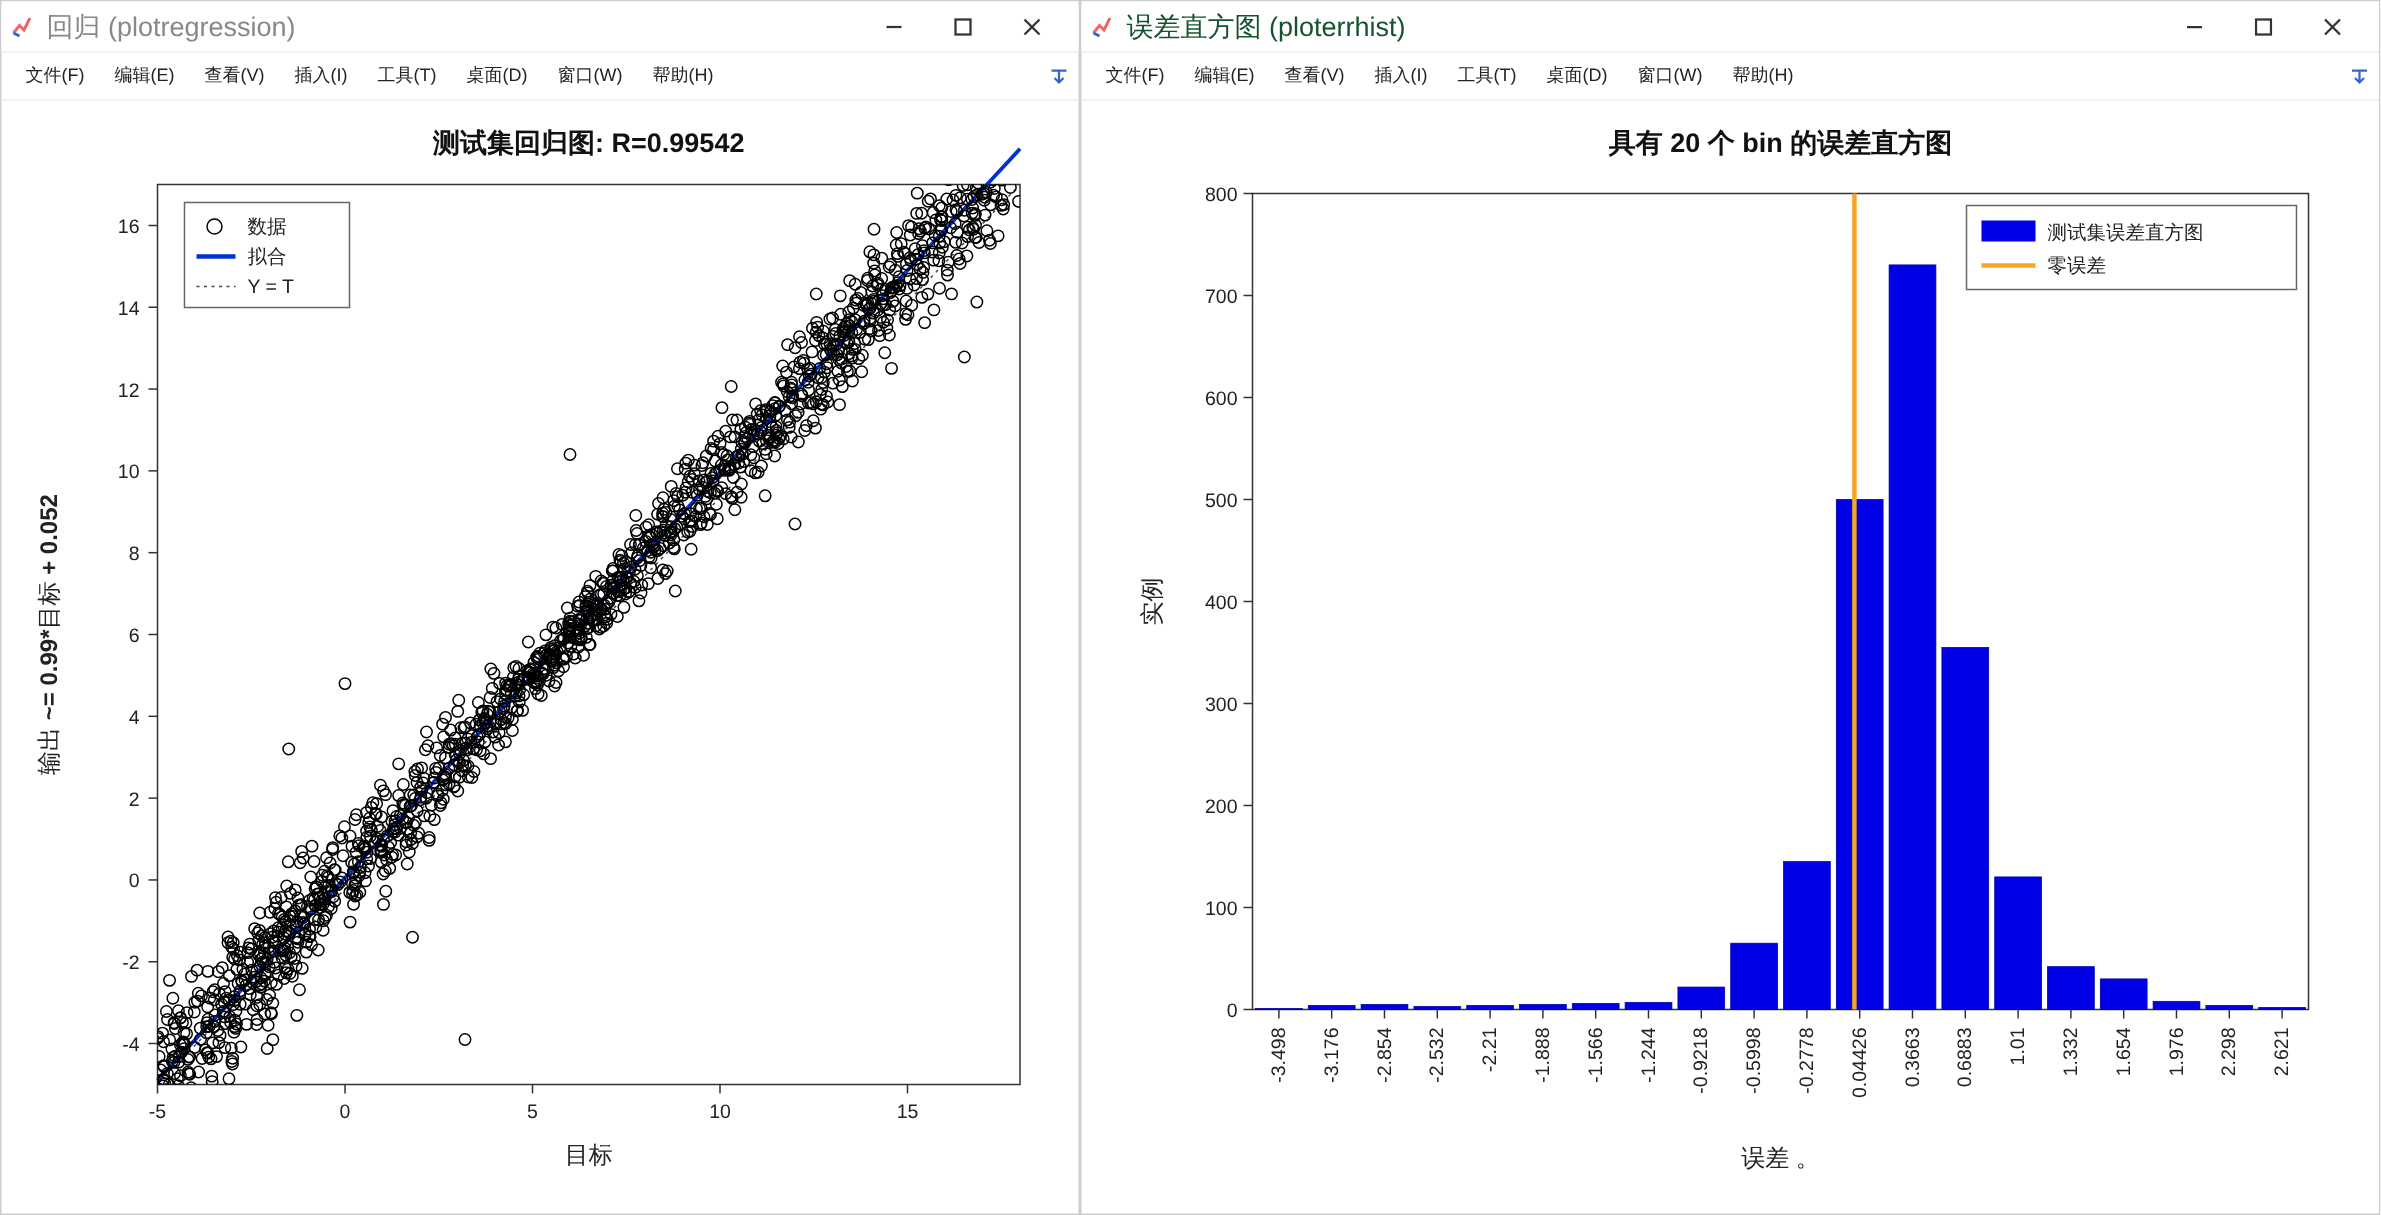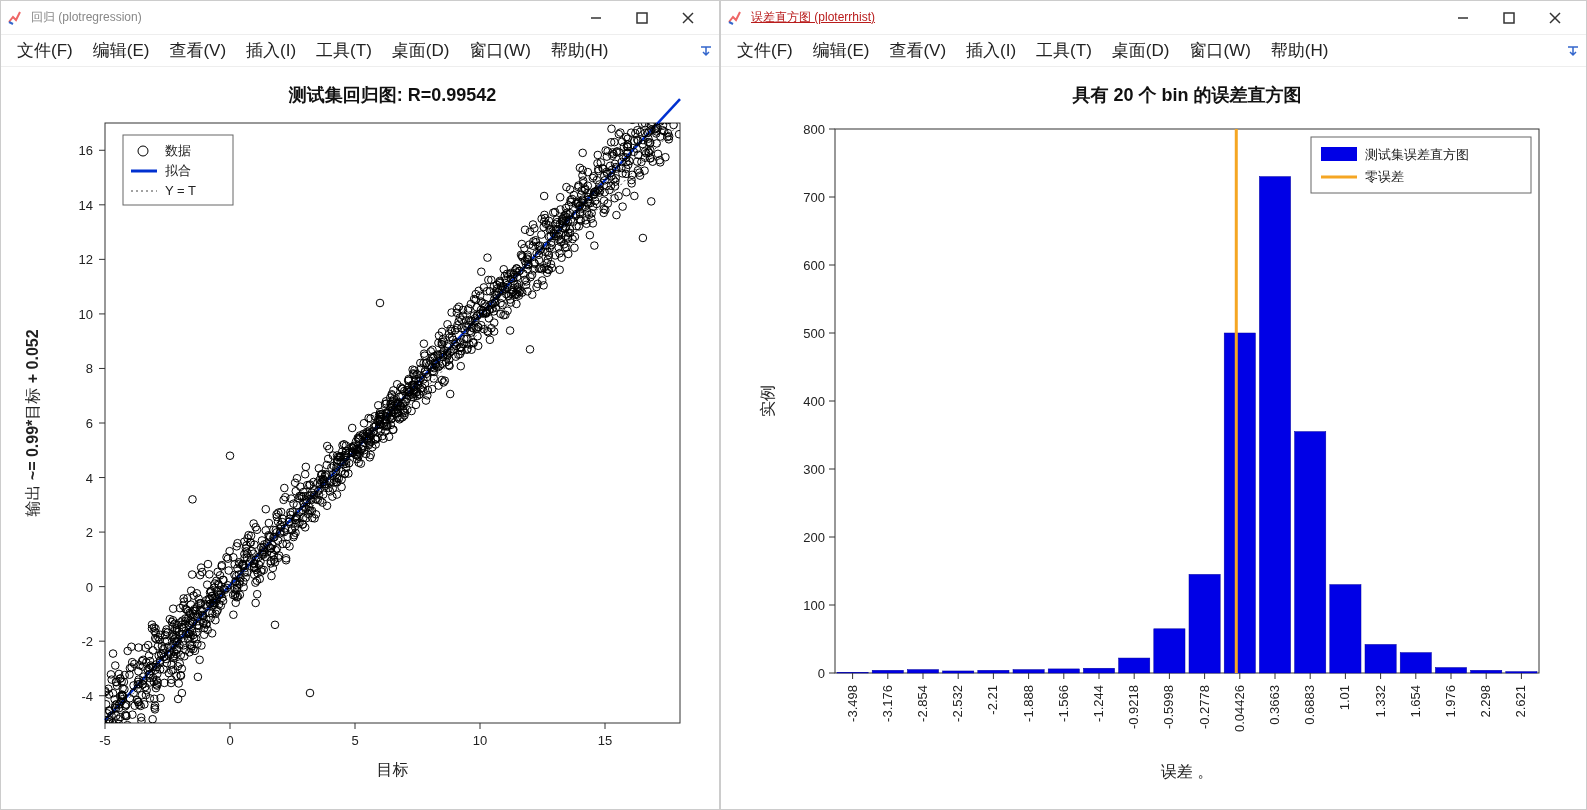--- a/index.html
+++ b/index.html
@@ -22,42 +22,42 @@
   .window.right { flex: 1; height: 810px; }
 
   .titlebar {
     height: 34px;
     display: flex;
     align-items: center;
     padding: 0 8px 0 6px;
     background: #fff;
     border-bottom: 1px solid #eee;
     color: #888;
-    font-size: 12px;
+    font-size: 18px;
   }
   .titlebar .app-icon {
     width: 16px; height: 16px; margin-right: 8px;
     display: inline-flex; align-items: center; justify-content: center;
   }
   .titlebar .spacer { flex: 1; }
   .win-btn {
     width: 46px; height: 32px;
     display: flex; align-items: center; justify-content: center;
     color: #555;
   }
   .win-btn svg { stroke: #333; }
-  .window.right .titlebar { color: #b91c1c; text-decoration: underline; }
+  .window.right .titlebar { color: #14532d; }
 
   .menubar {
     height: 32px;
     display: flex;
     align-items: center;
     padding: 0 8px;
     gap: 4px;
-    font-size: 17px;
+    font-size: 12px;
     color: #222;
     border-bottom: 1px solid #eee;
     position: relative;
   }
   .menubar .menu-item { padding: 4px 8px; white-space: nowrap; }
   .menubar .menu-tail {
     position: absolute; right: 4px; top: 6px; width:18px; height:18px;
     display:flex; align-items:center; justify-content:center;
   }
 

